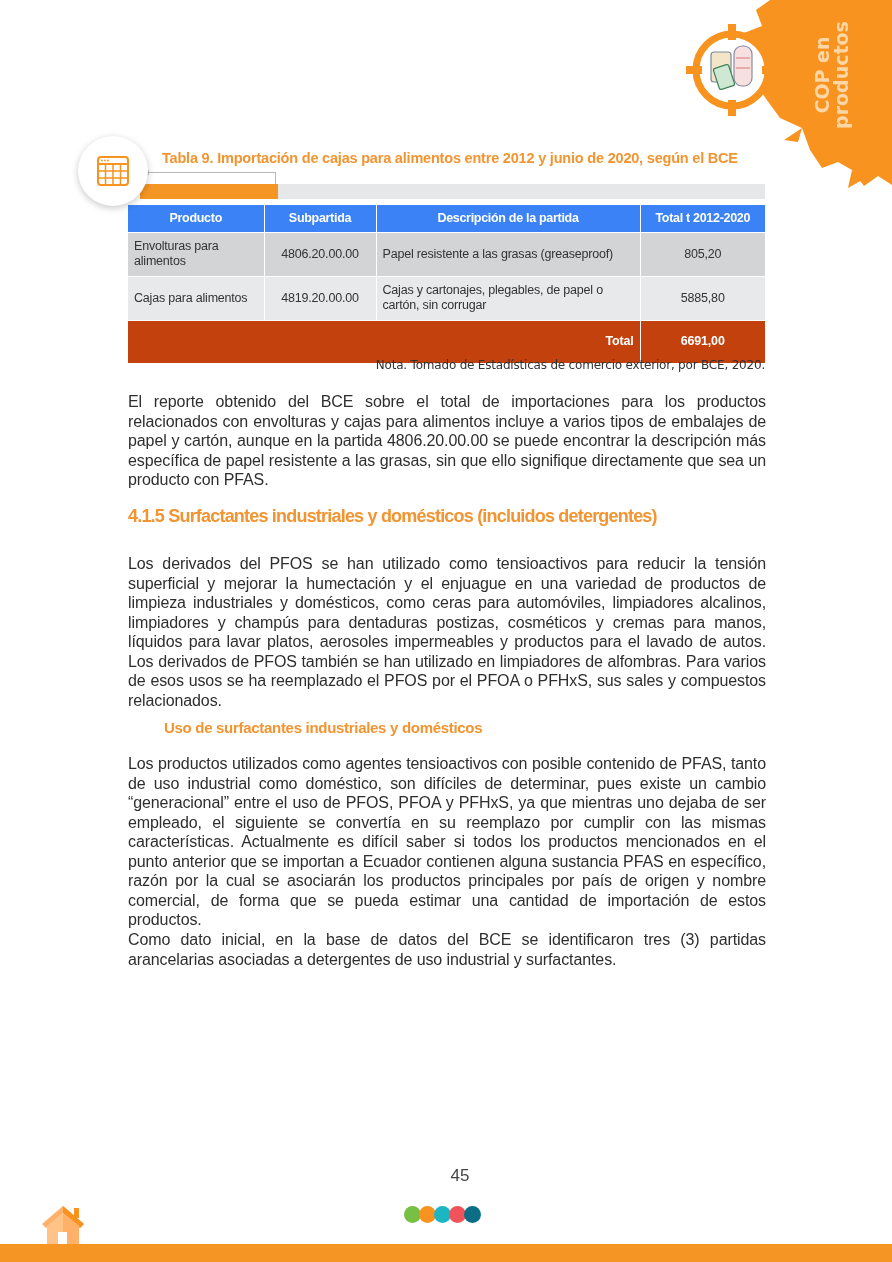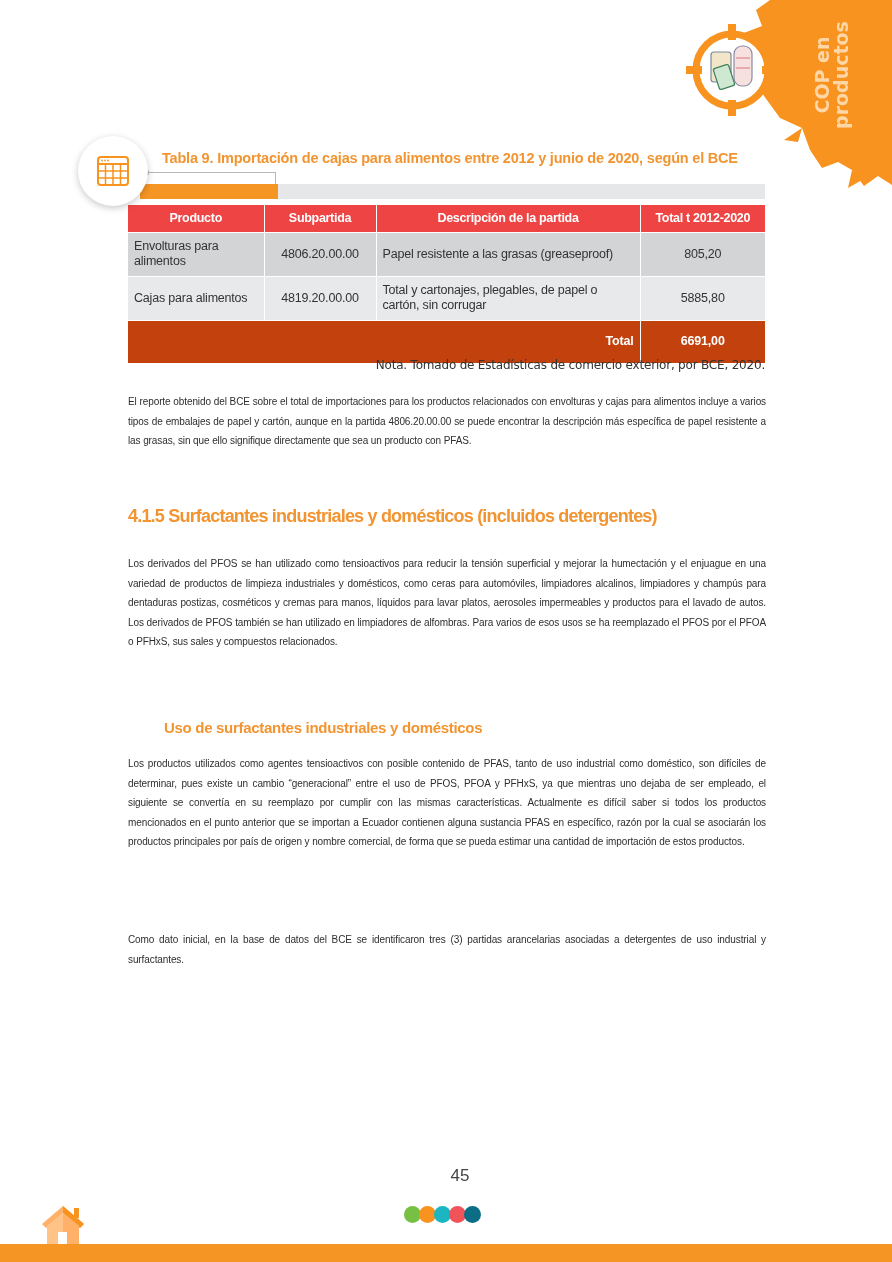--- a/index.html
+++ b/index.html
@@ -35,36 +35,36 @@
     .cap-dot { position: absolute; left: 142px; top: 169px; width: 7px; height: 7px; border-radius: 50%; background: #b8b8b8; }
     .cap-bar-gray { position: absolute; left: 140px; top: 184px; width: 625px; height: 15px; background: #e6e7e9; }
     .cap-bar-orange { position: absolute; left: 140px; top: 184px; width: 138px; height: 15px; background: #f59524; }
 
     
     table.data {
       position: absolute; left: 128px; top: 205px; width: 637px; border-collapse: collapse;
       font-family: "Liberation Sans", sans-serif; font-size: 12.5px; color: #333;
     }
     table.data th {
-      background: #ef4444; color: #ffffff; font-weight: bold; height: 27px; font-size: 12.5px;
+      background: #3b82f6; color: #ffffff; font-weight: bold; height: 27px; font-size: 12.5px;
       border-right: 1px solid #ffffff; text-align: center; letter-spacing: -0.3px;
     }
     table.data th:last-child { border-right: none; }
     table.data td { border-right: 1px solid #ffffff; border-top: 1px solid #ffffff; padding: 2px 6px; line-height: 15px; letter-spacing: -0.2px; }
     table.data td:last-child { border-right: none; }
     table.data tr.r1 td { background: #d3d4d6; height: 44px; }
     table.data tr.r2 td { background: #e8e9ea; height: 44px; }
     table.data tr.rtot td { background: #c2410c; color: #ffffff; font-weight: bold; height: 43px; }
     .c { text-align: center; margin-left: 30px; }
     .r { text-align: right; }
 
     .note { position: absolute; right: 127px; top: 358px; font-size: 12px; color: #333; font-family: "DejaVu Sans", sans-serif; letter-spacing: -0.2px; }
 
     .para {
-      position: absolute; left: 128px; width: 638px; font-size: 10px; line-height: 19.5px; color: #2e2e2e;
+      position: absolute; left: 128px; width: 638px; font-size: 16px; line-height: 19.5px; color: #2e2e2e;
       text-align: justify; font-family: "Liberation Sans", sans-serif; letter-spacing: -0.1px;
     }
     .h-section {
       position: absolute; left: 128px; top: 506px; font-size: 18px; font-weight: bold; color: #f29430;
       font-family: "Liberation Sans", sans-serif; letter-spacing: -0.8px;
     }
     .h-sub {
       position: absolute; left: 128px; top: 719px; font-size: 15px; font-weight: bold; color: #f29430;
       font-family: "Liberation Sans", sans-serif; letter-spacing: -0.3px; margin-left: 36px;
     }
@@ -145,21 +145,21 @@
   <tbody>
     <tr class="r1">
       <td>Envolturas para alimentos</td>
       <td class="c">4806.20.00.00</td>
       <td>Papel resistente a las grasas (greaseproof)</td>
       <td class="c">805,20</td>
     </tr>
     <tr class="r2">
       <td>Cajas para alimentos</td>
       <td class="c">4819.20.00.00</td>
-      <td>Total y cartonajes, plegables, de papel o cartón, sin corrugar</td>
+      <td>Cajas y cartonajes, plegables, de papel o cartón, sin corrugar</td>
       <td class="c">5885,80</td>
     </tr>
     <tr class="rtot">
       <td colspan="3" class="r">Total</td>
       <td class="c">6691,00</td>
     </tr>
   </tbody>
 </table>
 
 <div class="note">Nota. Tomado de Estadísticas de comercio exterior, por BCE, 2020.</div>

